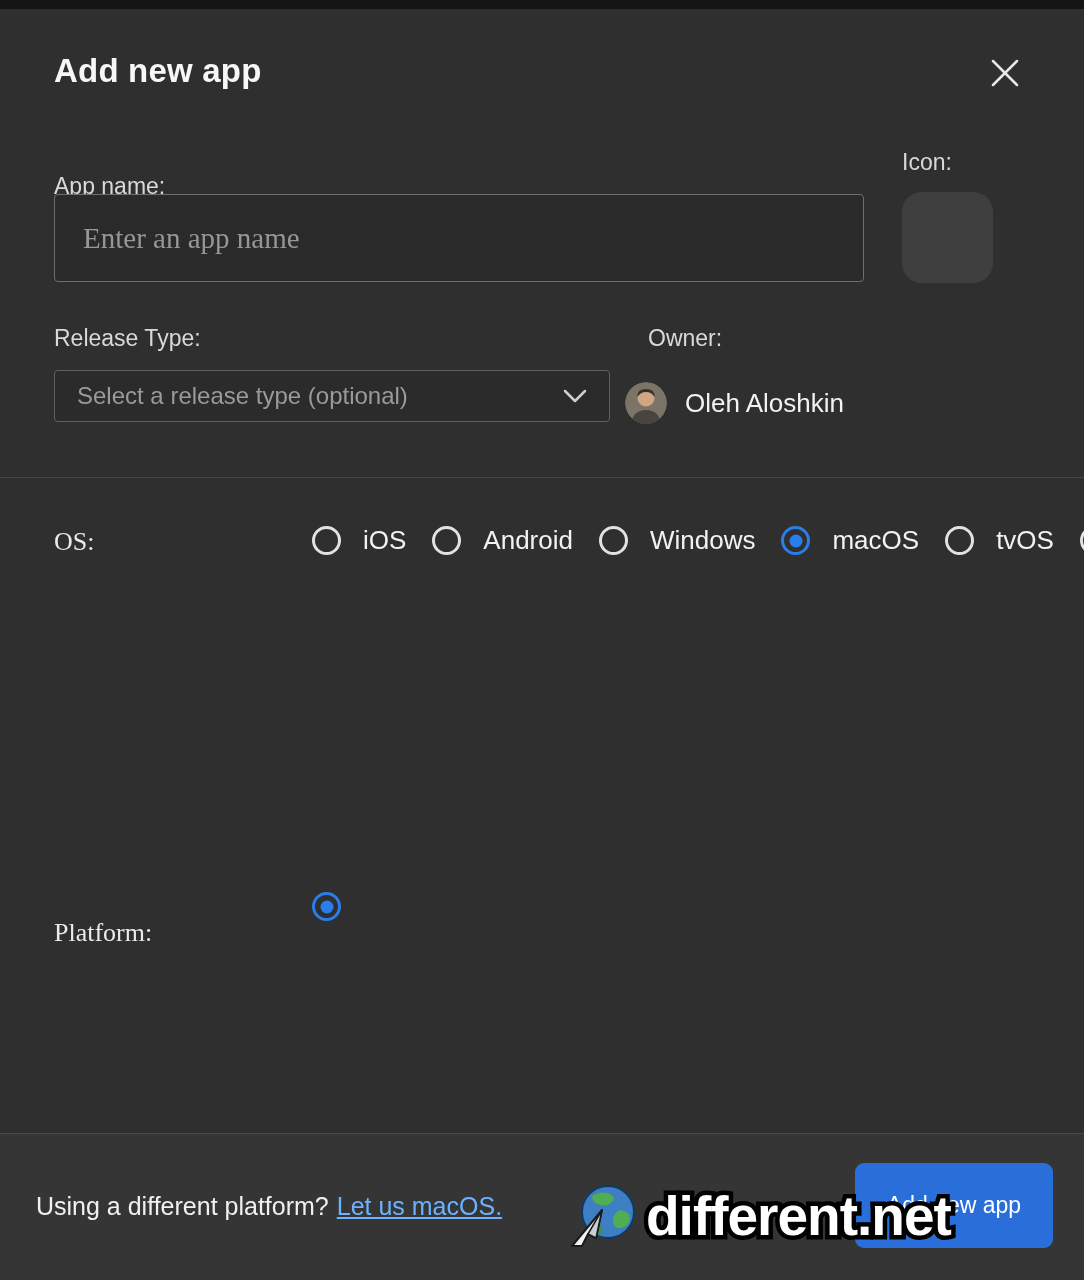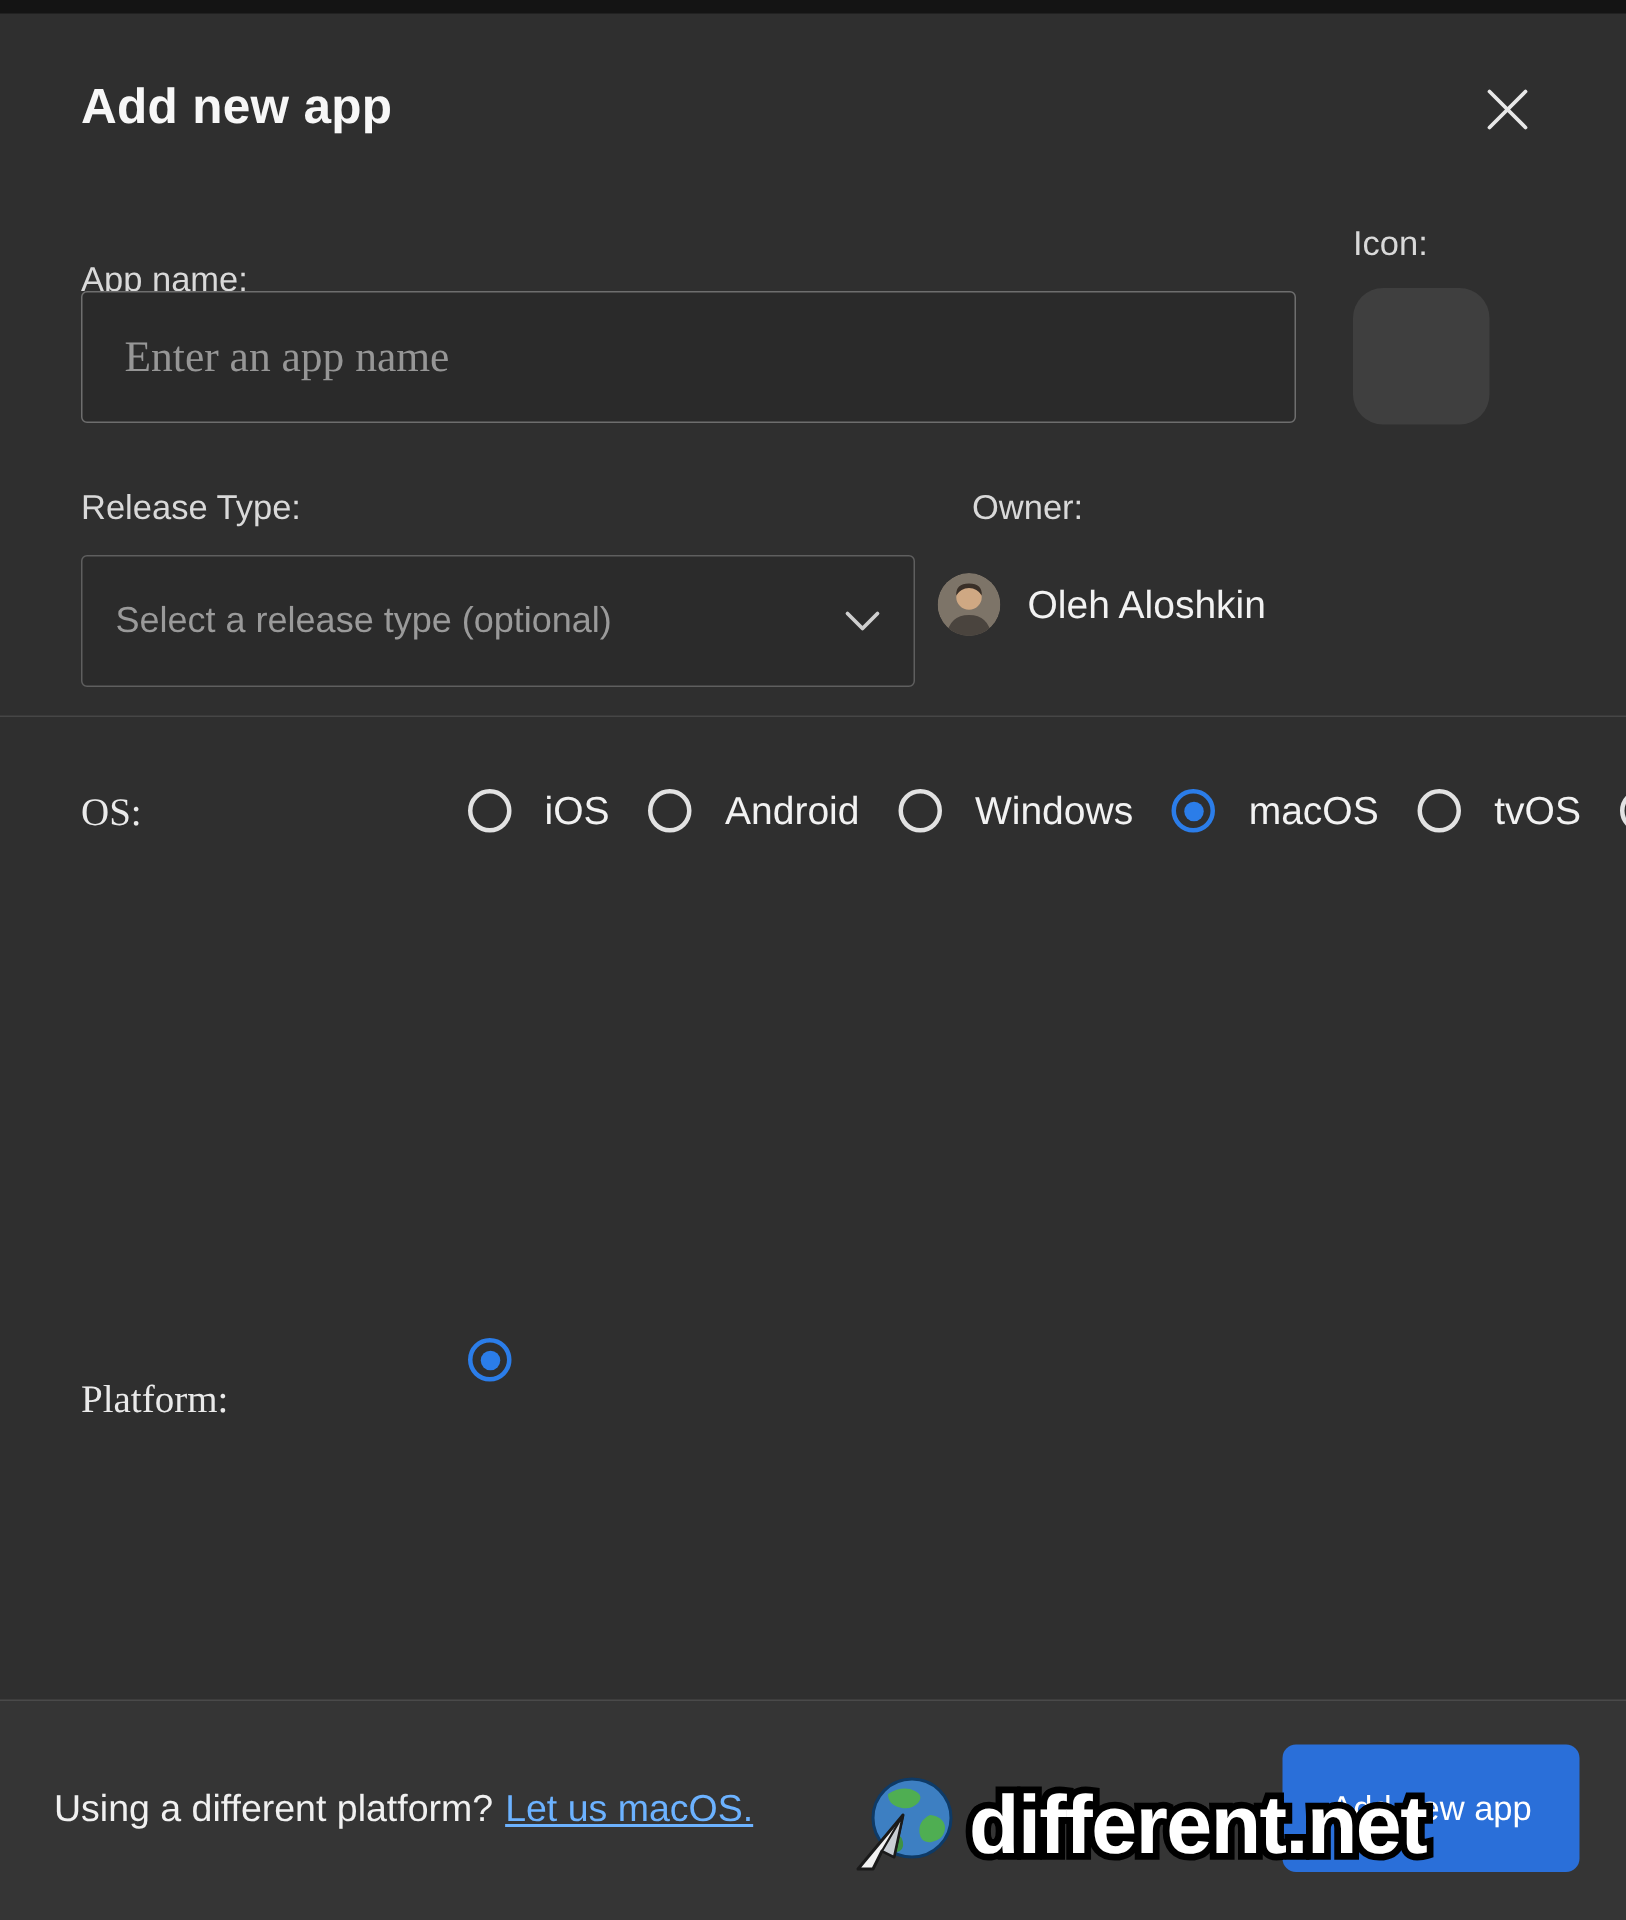--- a/index.html
+++ b/index.html
@@ -47,21 +47,21 @@
   .app-name-input::placeholder { color: #969696; opacity: 1; }
 
   .icon-box {
     position: absolute; left: 902px; top: 192px;
     width: 91px; height: 91px; border-radius: 20px;
     background: #3f3f3f; cursor: pointer;
   }
 
   .select-box {
     position: absolute; left: 54px; top: 370px;
-    width: 556px; height: 88px;
+    width: 556px; height: 52px;
     background: #2b2b2b;
     border: 1px solid #5f5f5f; border-radius: 4px;
     display: flex; align-items: center; justify-content: space-between;
     padding: 0 22px; cursor: pointer;
   }
   .select-box .select-value { font-size: 24px; color: #9a9a9a; }
 
   .owner-row {
     position: absolute; left: 625px; top: 382px;
     display: flex; align-items: center; gap: 18px; text-align: center;

